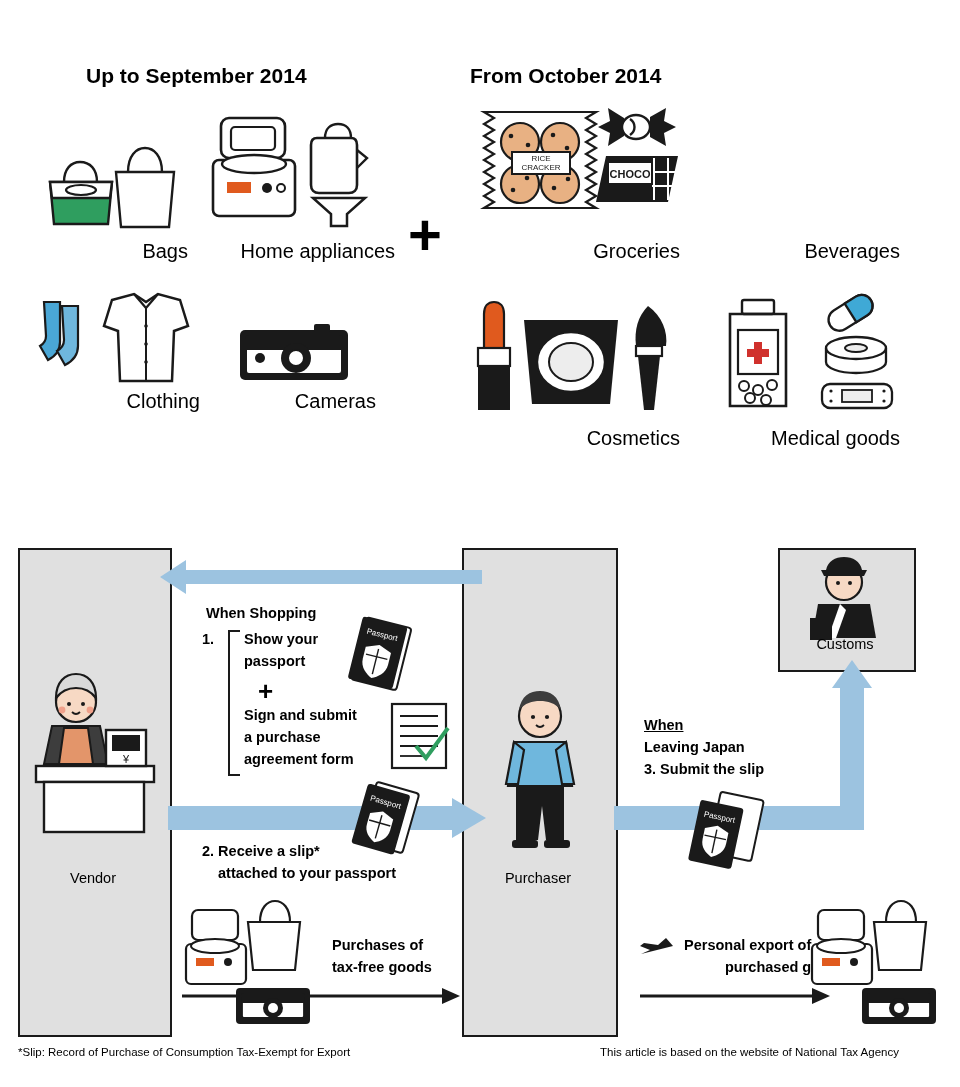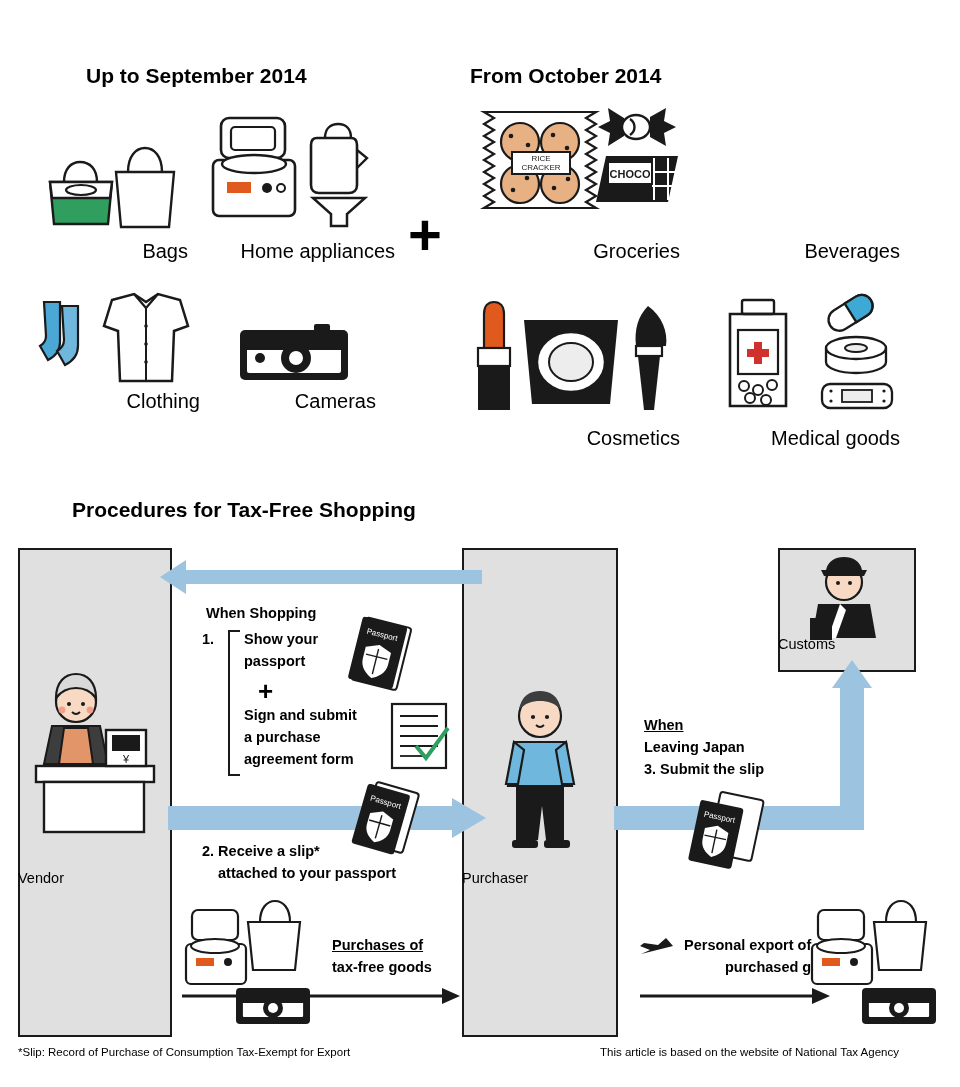--- a/index.html
+++ b/index.html
@@ -48,21 +48,21 @@
 
   
   .band {
     position: absolute;
     background: #e0e0e0;
     border: 2px solid #1a1a1a;
   }
   .boxlabel {
     position: absolute;
     font-size: 14.5px;
-    text-align: left;
+    text-align: center;
     white-space: nowrap;
   }
   .bluebar { position: absolute; background: #9cc3e0; }
   .txt { position: absolute; font-size: 14.5px; font-weight: bold; line-height: 1.28; }
   .foot { position: absolute; font-size: 11.5px; }
   .bracket {
     position: absolute;
     border-left: 2px solid #1a1a1a;
     border-top: 2px solid #1a1a1a;
     border-bottom: 2px solid #1a1a1a;
@@ -234,21 +234,20 @@
       <g fill="#1a1a1a">
           <circle cx="115" cy="101" r="1.6"></circle>
           <circle cx="115" cy="111" r="1.6"></circle>
           <circle cx="168" cy="101" r="1.6"></circle>
           <circle cx="168" cy="111" r="1.6"></circle>
         </g>
     </svg>
   </div>
   <div class="caption" style="left:710px; top:427px; width:190px;">Medical goods</div>
 
-  <div class="h-sub" style="left:72px; top:498px;">Procedures for Tax-Free Shopping</div>
 
   <div class="band" style="left:18px; top:548px; width:150px; height:485px;"></div>
   <div class="ill" style="left:34px; top:672px;">
     <svg width="124" height="175" viewBox="0 0 124 175">
 
       <circle cx="42" cy="30" r="20" fill="#f7d9c4" stroke="#1a1a1a" stroke-width="2.2"></circle>
       <path d="M22 26 c0 -16 9 -24 20 -24 c11 0 20 8 20 24 c-6 -8 -14 -10 -20 -10 c-6 0 -14 2 -20 10 z" fill="#d9d9d9" stroke="#1a1a1a" stroke-width="2.2"></path>
       <circle cx="35" cy="32" r="2" fill="#1a1a1a"></circle>
         <circle cx="49" cy="32" r="2" fill="#1a1a1a"></circle>
       <circle cx="28" cy="38" r="3.4" fill="#f0a08a"></circle>
@@ -405,21 +404,21 @@
       <rect x="18" y="58" width="18" height="8" fill="#e05a1e"></rect>
       <circle cx="50" cy="62" r="4" fill="#1a1a1a"></circle>
 
       <rect x="58" y="88" width="74" height="36" rx="4" fill="#1a1a1a"></rect>
       <rect x="64" y="94" width="62" height="24" rx="2" fill="#fff" stroke="#1a1a1a" stroke-width="1.8"></rect>
       <rect x="64" y="94" width="62" height="9" fill="#1a1a1a"></rect>
       <circle cx="95" cy="108" r="10" fill="#1a1a1a"></circle>
       <circle cx="95" cy="108" r="5" fill="#fff"></circle>
     </svg>
   </div>
-  <div class="txt" style="left:332px; top:936px;text-decoration:underline;">Purchases of</div>
+  <div class="txt" style="left:332px; top:936px;">Purchases of</div>
   <div class="txt" style="left:332px; top:958px;">tax-free goods</div>
   <div class="ill" style="left:182px; top:988px;">
     <svg width="278" height="16" viewBox="0 0 278 16">
       <path d="M0 8 H262" stroke="#1a1a1a" stroke-width="3"></path>
       <path d="M278 8 L260 0 L260 16 Z" fill="#1a1a1a"></path>
     </svg>
   </div>
 
   <div class="ill" style="left:640px; top:936px;">
     <svg width="34" height="28" viewBox="0 0 34 28">

